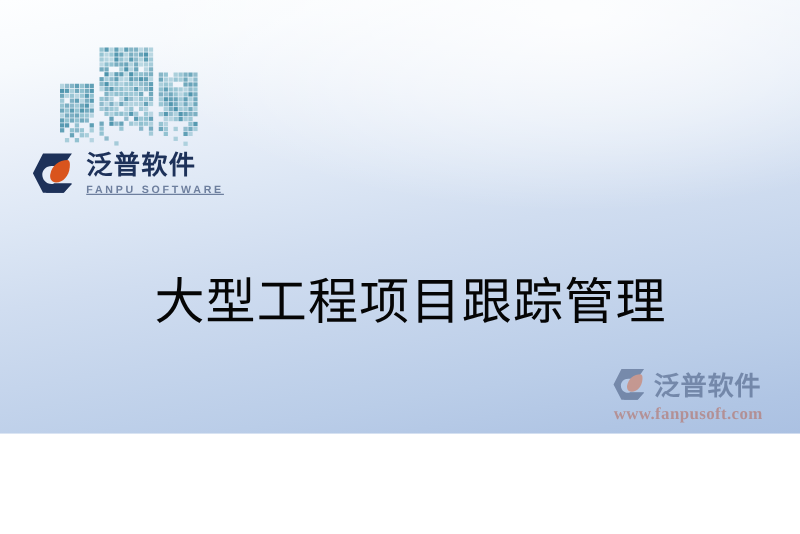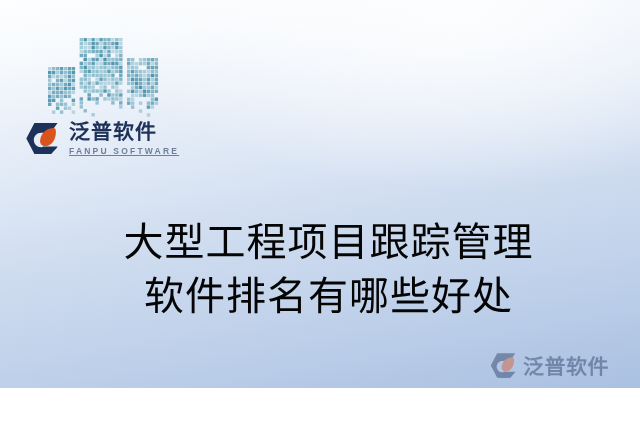--- a/index.html
+++ b/index.html
@@ -5,21 +5,21 @@
 <style>
   html, body {
     margin: 0;
     padding: 0;
     background: #ffffff;
   }
 
   #banner {
     position: relative;
     width: 640px;
-    height: 388px;
+    height: 347px;
     overflow: hidden;
     font-family: "Liberation Sans", "DejaVu Sans", sans-serif;
     background: linear-gradient(170deg,
         #fdfeff   0%,
         #f7fafd   12%,
         #eaf0f9   26%,
         #dde7f5   40%,
         #d0ddf0   54%,
         #c5d5ec   68%,
         #bacde8   82%,
@@ -488,29 +488,29 @@
       </svg>
     </span>
     <span class="logo-words">
       <span class="logo-cn">泛普软件</span>
       <span class="logo-en">FANPU SOFTWARE</span>
     </span>
   </div>
 
   <h1 class="headline">
     <span class="line">大型工程项目跟踪管理</span>
-    <span class="line">软件排名有哪些好处</span>
   </h1>
 
   <div class="watermark">
     <div class="wm-row">
       <span class="wm-mark">
         <svg viewBox="0 0 64 64" xmlns="http://www.w3.org/2000/svg" aria-hidden="true">
           <path d="M18 5 L58 5 L46 22 L30 22 C22 22 17 28 17 34 C17 41 22 47 30 47 L58 47 L46 59 L18 59 L4 32 Z" fill="#1d3159"></path>
           <path d="M52 14 C40 14 30 22 28 34 C27 40 30 45 36 45 C46 45 54 36 55 24 C55.5 18 55 15 52 14 Z" fill="#d9541d"></path>
           <path d="M33 46 L58 46 L47 59 L22 59 Z" fill="#1d3159"></path>
         </svg>
       </span>
       <span class="wm-cn">泛普软件</span>
     </div>
+    <span class="wm-url">www.fanpusoft.com</span>
   </div>
 
 </div>
 
 </body></html>

